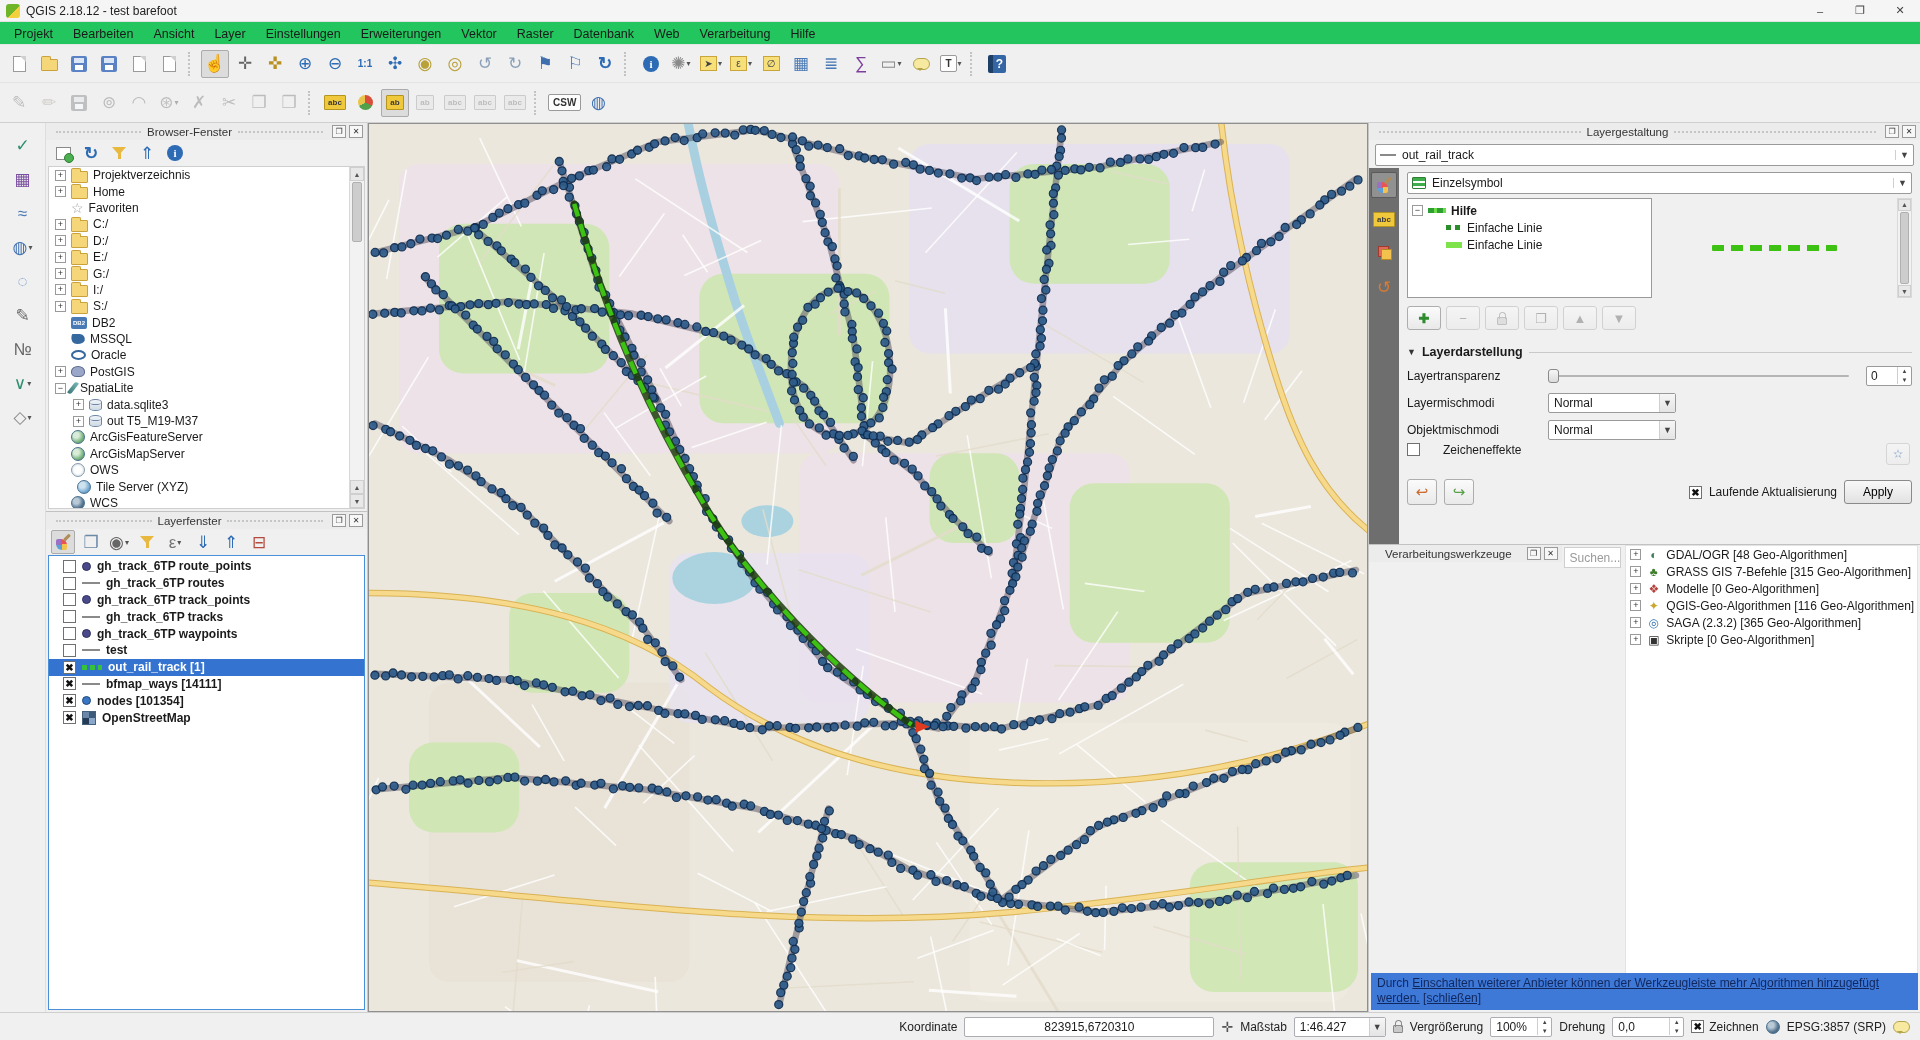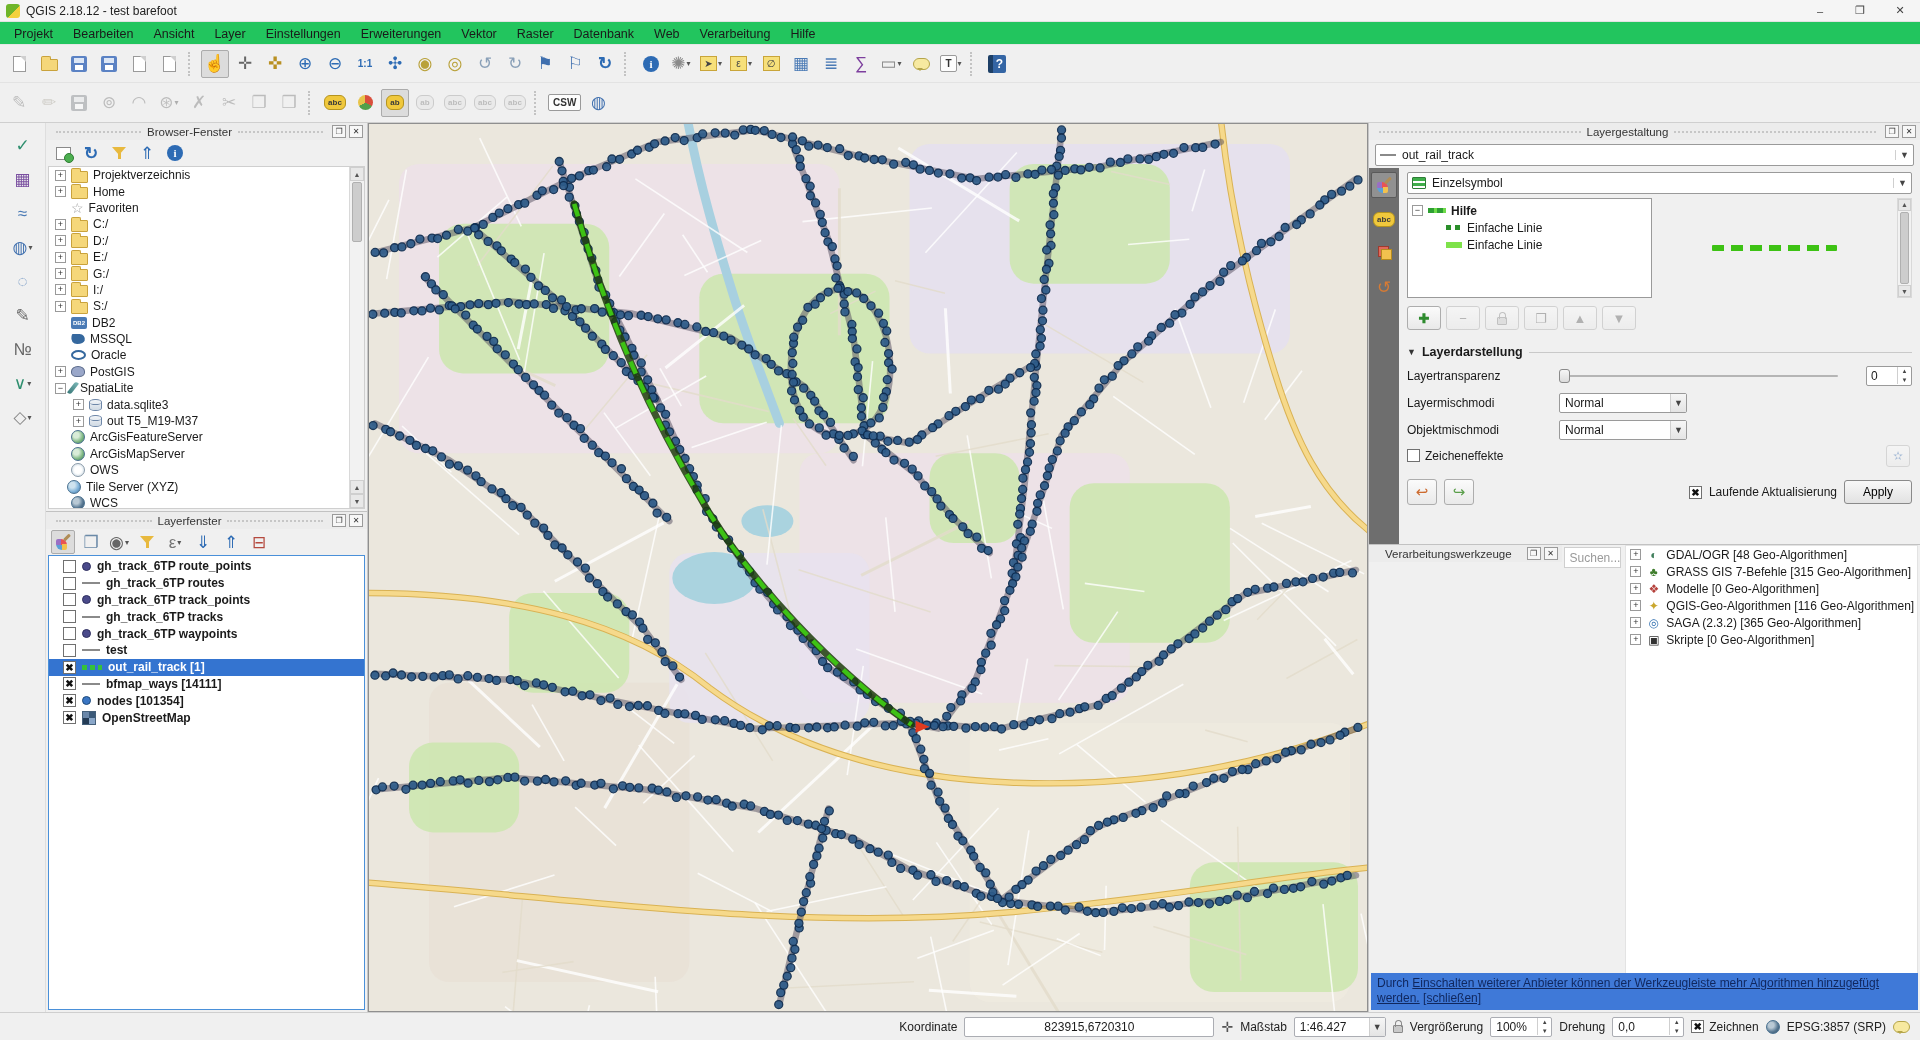--- a/index.html
+++ b/index.html
@@ -44,21 +44,21 @@
   .i-help::before{content:"?"}
   .i-funnel{position:relative;width:14px;height:14px}
   .i-funnel::before{content:"";position:absolute;left:0;top:1px;border-left:7px solid transparent;border-right:7px solid transparent;border-top:8px solid #e8b93e}
   .i-funnel::after{content:"";position:absolute;left:5.5px;top:7px;width:3px;height:6px;background:#e8b93e}
   .i-addlayer{width:15px;height:13px;border:1px solid #8a8a8a;background:#fff;position:relative}
   .i-addlayer::after{content:"";position:absolute;right:-4px;bottom:-4px;width:8px;height:8px;background:#4caf50;border:1px solid #2e7d32;border-radius:50%}
   .i-brush{width:15px;height:15px;position:relative}
   .i-brush::before{content:"";position:absolute;left:0;bottom:0;width:11px;height:11px;border-radius:2px 6px 2px 6px;background:conic-gradient(#e85454 0 90deg,#f2c14e 90deg 180deg,#5aa0d8 180deg 270deg,#9a6fc4 270deg)}
   .i-brush::after{content:"";position:absolute;right:0;top:1px;width:8px;height:3px;background:#b08d57;transform:rotate(-45deg);border-radius:1px}
   .i-pie{width:15px;height:15px;border-radius:50%;background:conic-gradient(#d94f3d 0 120deg,#53a04a 120deg 240deg,#e8c44a 240deg)}
-  .i-abc,.i-abc2,.i-abcg{font:bold 8px "Liberation Sans",sans-serif;padding:2px 3px;border-radius:6px;border:1px solid #b5941f;background:#f0c83c;color:#3a3a3a}
+  .i-abc,.i-abc2,.i-abcg{font:bold 8px "Liberation Sans",sans-serif;padding:2px 3px;border-radius:1px;border:1px solid #b5941f;background:#f0c83c;color:#3a3a3a}
   .i-abc2{background:#f0c83c}
   .i-abcg{background:#e2e2e2;border-color:#9a9a9a;color:#777}
   .i-sel{width:17px;height:15px;background:#f7e07a;border:1px solid #c9a53a;display:flex;align-items:center;justify-content:center;font-size:10px;color:#444}
   .i-bubble{width:17px;height:12px;background:#f7e9a0;border:1px solid #b5a54a;border-radius:6px;position:relative}
   .i-bubble::after{content:"";position:absolute;left:3px;bottom:-5px;border:3px solid transparent;border-top-color:#b5a54a}
   .i-lock{width:10px;height:8px;background:#c9c9c9;border:1px solid #8a8a8a;border-radius:1px;position:relative;margin-top:5px}
   .i-lock::before{content:"";position:absolute;left:1px;top:-6px;width:5px;height:6px;border:1.5px solid #8a8a8a;border-bottom:none;border-radius:4px 4px 0 0}
   .i-diagram{width:15px;height:14px;position:relative}
   .i-diagram::before{content:"";position:absolute;left:1px;top:0;width:9px;height:9px;background:#e06a5a;border:1px solid #a03a2e}
   .i-diagram::after{content:"";position:absolute;right:0;bottom:0;width:9px;height:9px;background:#f2c14e;border:1px solid #b58a1e}
@@ -144,32 +144,32 @@
   .preview-line{width:125px;height:6px;background:repeating-linear-gradient(90deg,#3dc214 0 12px,transparent 12px 19px);border-radius:1px}
   .symscroll{width:15px;background:#f2f2f2;border:1px solid #d9d9d9;display:flex;flex-direction:column;flex:none}
   .symbtns{display:flex;gap:5px;margin:8px 0 2px 0}
   .sbtn2{width:34px;height:24px;border:1px solid #adadad;background:linear-gradient(#fbfbfb,#e9e9e9);border-radius:3px;display:flex;align-items:center;justify-content:center;font-size:13px;color:#666}
   .sbtn2.plus{color:#2e8b2e;font-weight:bold}
   .sbtn2.dis{opacity:.45}
   .sect{display:flex;align-items:center;gap:6px;margin-top:10px;height:20px}
   .sect-arrow{font-size:9px;color:#333}
   .sect-title{font-weight:bold;font-size:12.5px}
   .sect-line{flex:1;border-top:1px solid #c9c9c9}
-  .frow{display:flex;align-items:center;height:27px;gap:24px}
+  .frow{display:flex;align-items:center;height:27px;gap:13px}
   .flabel{width:128px;font-size:12px;flex:none}
   .slider{flex:1;height:16px;position:relative;margin-right:4px}
   .slider::before{content:"";position:absolute;left:0;right:0;top:7px;height:2px;background:#b5b5b5;border-radius:1px}
   .slider-handle{position:absolute;left:0;top:1px;width:11px;height:14px;background:linear-gradient(#f6f6f6,#dcdcdc);border:1px solid #8a8a8a;border-radius:3px}
   .spin{width:46px;height:20px;background:#fff;border:1px solid #9a9a9a;display:flex;align-items:center;flex:none;border-radius:2px}
   .spin span:first-child{flex:1;padding-left:4px;font-size:12px}
   .spin-btns{width:14px;display:flex;flex-direction:column;align-items:center;font-size:6px;color:#444;border-left:1px solid #cfcfcf;line-height:1.4}
   .ccombo{width:128px;height:20px;background:#fff;border:1px solid #9a9a9a;display:flex;align-items:center;padding-left:5px;border-radius:2px}
   .ccombo span:first-child{flex:1;font-size:12px}
   .combo-arrow2{width:16px;text-align:center;font-size:9px;color:#444;border-left:1px solid #cfcfcf;align-self:stretch;display:flex;align-items:center;justify-content:center;background:linear-gradient(#f6f6f6,#e4e4e4)}
-  .crow{display:flex;align-items:center;height:25px;gap:5px;position:relative}
+  .crow{display:flex;height:25px;gap:23px;position:relative}
   .clabel{font-size:12px}
   .mini-btn{position:absolute;right:2px;width:24px;height:22px;border:1px solid #adadad;background:linear-gradient(#fbfbfb,#e9e9e9);border-radius:3px;display:flex;align-items:center;justify-content:center;color:#3b6fb3;font-size:12px}
   .mini-btn.dis{opacity:.4}
   .applyrow{display:flex;align-items:center;gap:7px;margin-top:10px;height:28px}
   .ubtn{width:30px;height:26px;border:1px solid #adadad;background:linear-gradient(#fbfbfb,#e9e9e9);border-radius:3px;display:flex;align-items:center;justify-content:center;font-size:15px}
   .ubtn.undo{color:#cd6b2f}
   .ubtn.redo{color:#5a9e4a}
   .spacer{flex:1}
   .applybtn{width:68px;height:24px;border:1px solid #8a8a8a;background:linear-gradient(#f8f8f8,#e2e2e2);border-radius:3px;font:12px "Liberation Sans",sans-serif}
 
@@ -547,21 +547,21 @@
             <div class="brow" style="padding-left: 6px;">
               <span class="exp noexp"></span>
               <span class="ti i-globe-g"></span>
               <span class="lbl">ArcGisMapServer</span>
             </div>
             <div class="brow" style="padding-left: 6px;">
               <span class="exp noexp"></span>
               <span class="ti i-globe-o"></span>
               <span class="lbl">OWS</span>
             </div>
-            <div class="brow" style="padding-left: 2px; text-align: center;">
+            <div class="brow" style="padding-left: 12px; text-align: center;">
               <span class="exp noexp"></span>
               <span class="ti i-globe-b"></span>
               <span class="lbl">Tile Server (XYZ)</span>
             </div>
             <div class="brow" style="padding-left: 6px;">
               <span class="exp noexp"></span>
               <span class="ti i-globe-d"></span>
               <span class="lbl">WCS</span>
             </div>
           </div>

